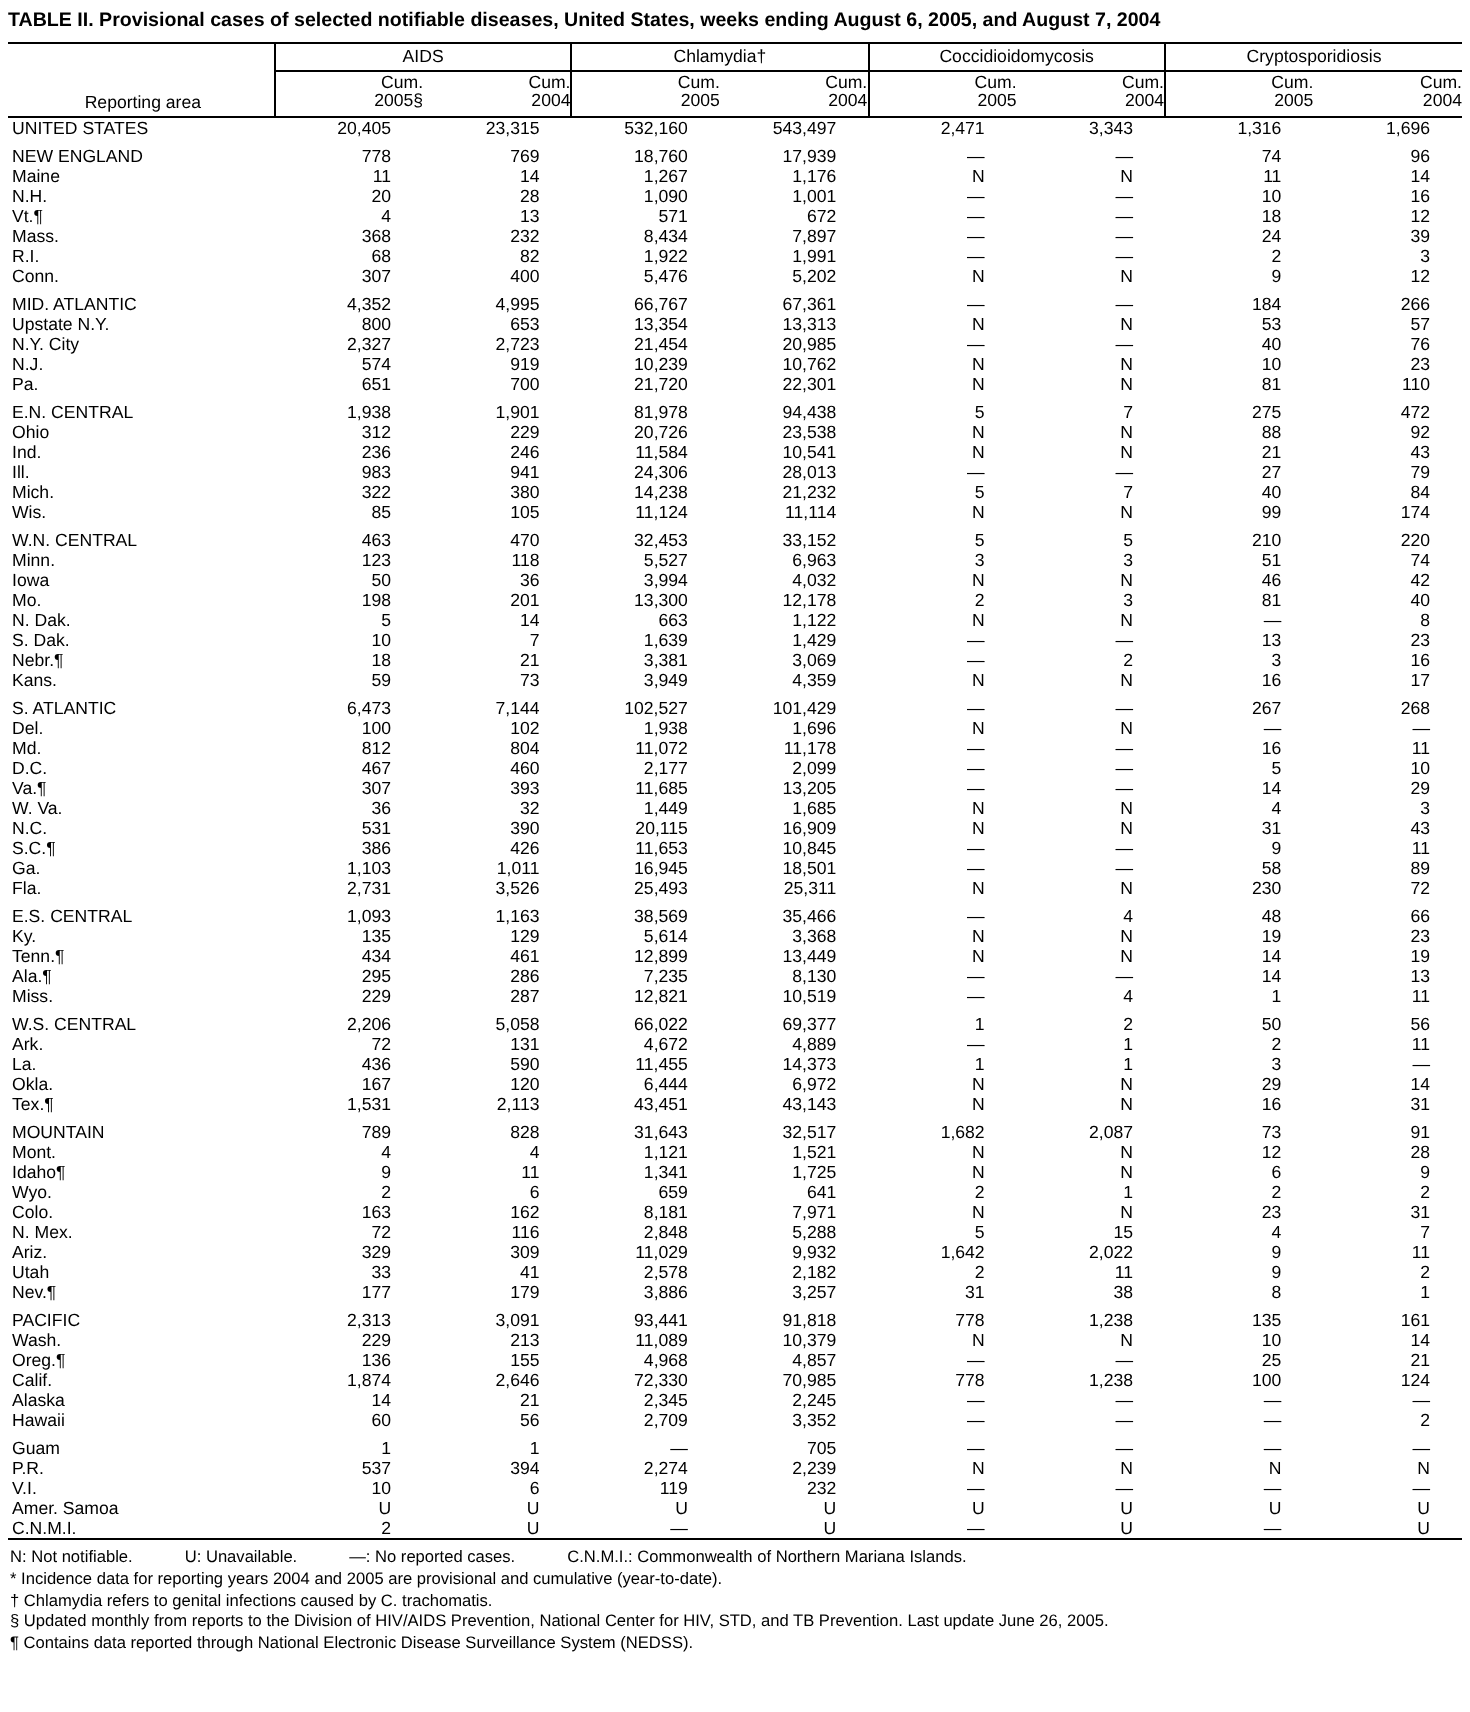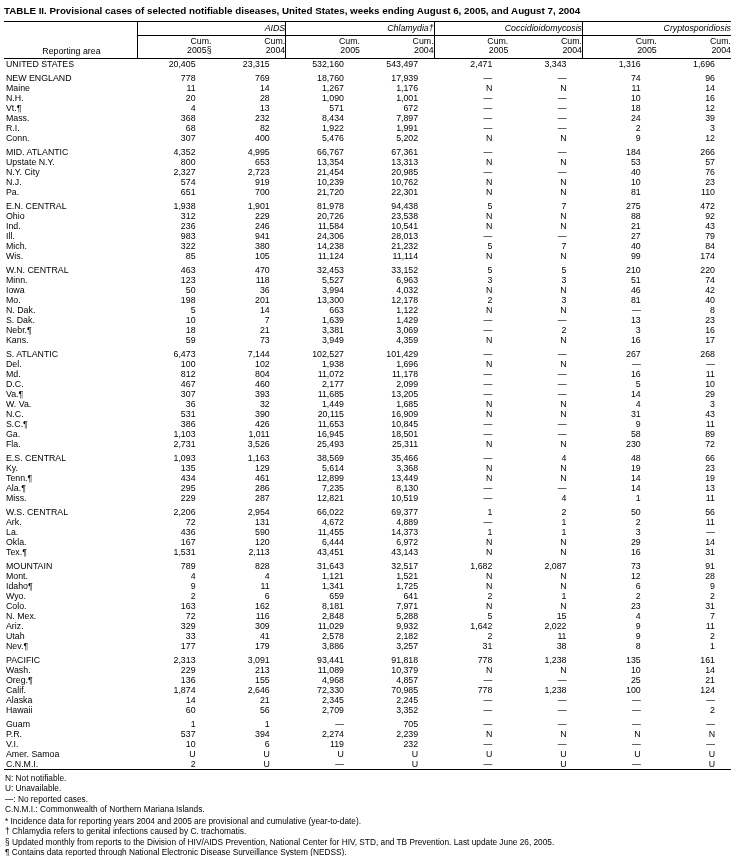--- a/index.html
+++ b/index.html
@@ -6,29 +6,29 @@
   body { width:735px; height:856px; font-family:"Liberation Sans", sans-serif; overflow:hidden; }
   .page { padding:5px 4px 0 4px; }
   .title { font-weight:bold; font-size:9.8px; line-height:11.5px; margin-bottom:4px; letter-spacing:0; }
   table.data-table { width:727px; border-collapse:collapse; table-layout:fixed;
                      border-top:1px solid #000; border-bottom:1px solid #000; }
   col.c-area { width:133px; }
   col.c-val  { width:74px; }
   thead th { font-weight:normal; font-size:8.8px; padding:0; vertical-align:middle; }
   th.area-head { text-align:center; vertical-align:bottom; padding-left:2px; padding-bottom:2px;
                  border-right:1px solid #000; border-bottom:1px solid #000; }
-  th.group { text-align:right; height:13px; border-left:1px solid #000; border-bottom:1px solid #000;font-style:italic; }
+  th.group { text-align:center; height:13px; border-left:1px solid #000; border-bottom:1px solid #000; }
   th.sub { text-align:right; line-height:9.5px; padding:1px 0 2px 0; border-bottom:1px solid #000; }
   th.sub.pair-start { border-left:1px solid #000; }
   tbody td { font-size:8.8px; line-height:10px; height:10px; padding:0; white-space:nowrap; overflow:hidden; }
   tbody td.area { text-align:left; padding-left:2px; }
   tbody td.val  { text-align:right; padding-right:16px; }
   tr.gap td { height:4px; line-height:4px; }
   .footnotes { margin-top:3px; font-size:8.3px; line-height:10.5px; padding-left:1px; }
-  .legend-row { display:flex; flex-direction:column; margin-bottom:1px; }
+  .legend-row { display:flex; flex-direction:row; margin-bottom:1px; }
   .legend-row span { margin-right:26px; }
   .fn-italic { }
 </style>
 </head>
 <body>
 
 <div class="page">
 
   <div class="title">
     <div>TABLE II. Provisional cases of selected notifiable diseases, United States, weeks ending August 6, 2005, and August 7, 2004</div>
@@ -579,21 +579,21 @@
           <td class="val">4</td>
           <td class="val">1</td>
           <td class="val">11</td>
         </tr>
         <tr class="gap">
           <td colspan="9"></td>
         </tr>
         <tr class="data-row region">
           <td class="area">W.S. CENTRAL</td>
           <td class="val">2,206</td>
-          <td class="val">2,954</td>
+          <td class="val">5,058</td>
           <td class="val">66,022</td>
           <td class="val">69,377</td>
           <td class="val">1</td>
           <td class="val">2</td>
           <td class="val">50</td>
           <td class="val">56</td>
         </tr>
         <tr class="data-row state">
           <td class="area">Ark.</td>
           <td class="val">72</td>

